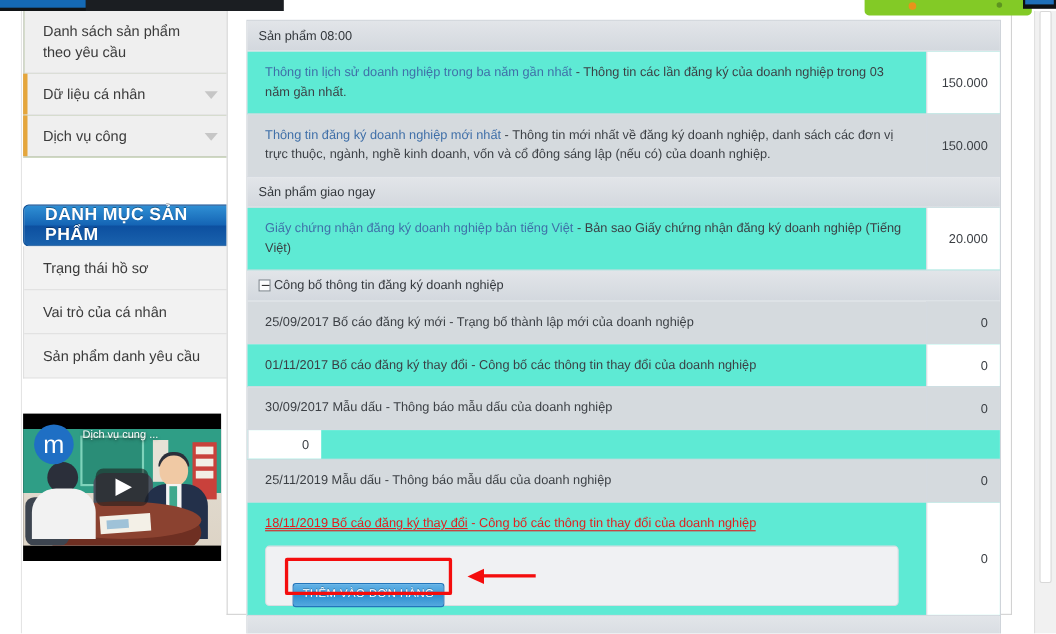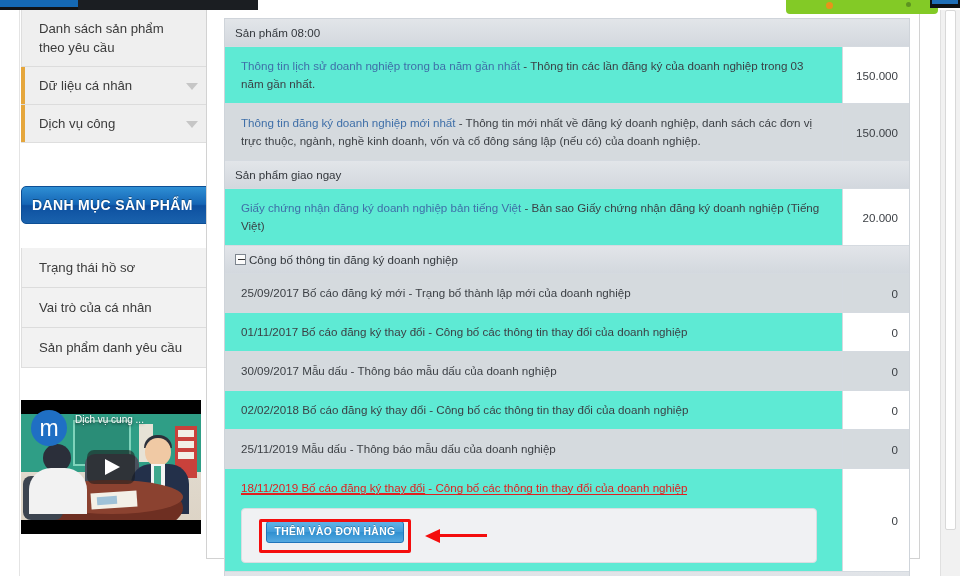--- a/index.html
+++ b/index.html
@@ -123,36 +123,35 @@
   }
 
   
   .cat-button {
     margin-top: 43px;
     width: 190px; height: 38px;
     border-radius: 5px;
     background: linear-gradient(to bottom, #2f8fd4 0%, #1565b5 48%, #0d50a0 52%, #1a62ad 100%);
     border: 1px solid #0d4f95;
     color: #ffffff;
-    font-size: 14px;
+    font-size: 16px;
     font-weight: bold;
     letter-spacing: .35px;
     display: flex;
     align-items: center;
-    padding-left: 10px;
+    padding-left: 19px;
     text-shadow: 0 -1px 0 rgba(0,0,0,.35);
     cursor: pointer;
   }
 
   .cat-list {
     width: 190px;
     border: 1px solid #dedede;
     border-top: none;
     background: #f2f2f2;
-    margin-top: 24px;
   }
   .cat-item {
     padding: 10px 14px 10px 17px;
     font-size: 13.2px;
     color: #3b3b3b;
     line-height: 19px;
     border-bottom: 1px solid #dcdcdc;
     background: #f2f2f2;
     cursor: pointer;
   }
@@ -379,28 +378,28 @@
   }
   .redbox {
     position: absolute;
     left: 17px; top: 10px;
     width: 152px; height: 34px;
     border: 3px solid #f40d0d;
     border-radius: 2px;
   }
   .add-btn {
     position: absolute;
-    left: 24px; top: 12px;
+    left: 24px; top: 33px;
     width: 138px; height: 22px;
     border-radius: 3px;
     border: 1px solid #2275ba;
     background: linear-gradient(to bottom, #62b2e6 0%, #3f9bd9 50%, #2f8fd0 51%, #54a9e0 100%);
     color: #ffffff;
     font-size: 10.3px;
-    font-weight: bold;
+    font-weight: normal;
     letter-spacing: .4px;
     display: flex; align-items: center; justify-content: center;
     cursor: pointer;
     text-shadow: 0 -1px 0 rgba(0,0,0,.25);
   }
   .arrow {
     position: absolute;
     left: 183px; top: 22px;
     width: 62px; height: 10px;
   }
@@ -567,23 +566,20 @@
         </div>
         <div class="cell-price">0</div>
       </div>
       <div class="row shade">
         <div class="cell-desc">
           <span class="lnk-dark">30/09/2017 Mẫu dấu</span><span> - Thông báo mẫu dấu của doanh nghiệp</span>
         </div>
         <div class="cell-price">0</div>
       </div>
       <div class="row white">
-        <div class="cell-desc">
-          <span class="lnk-dark">02/02/2018 Bố cáo đăng ký thay đổi</span><span> - Công bố các thông tin thay đổi của doanh nghiệp</span>
-        </div>
         <div class="cell-price">0</div>
       </div>
       <div class="row shade">
         <div class="cell-desc">
           <span class="lnk-dark">25/11/2019 Mẫu dấu</span><span> - Thông báo mẫu dấu của doanh nghiệp</span>
         </div>
         <div class="cell-price">0</div>
       </div>
 
       <div class="row white">

